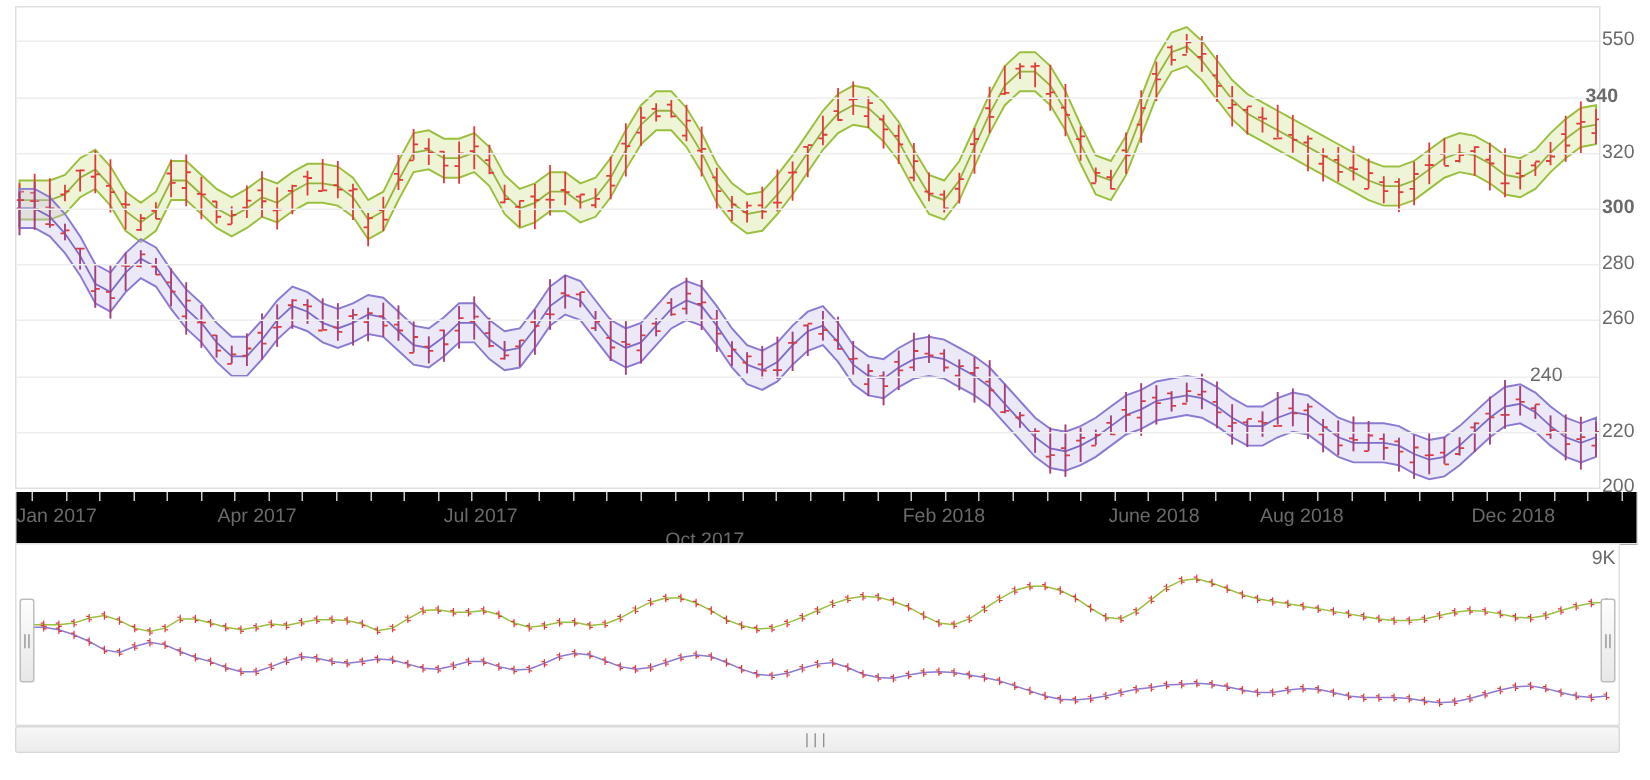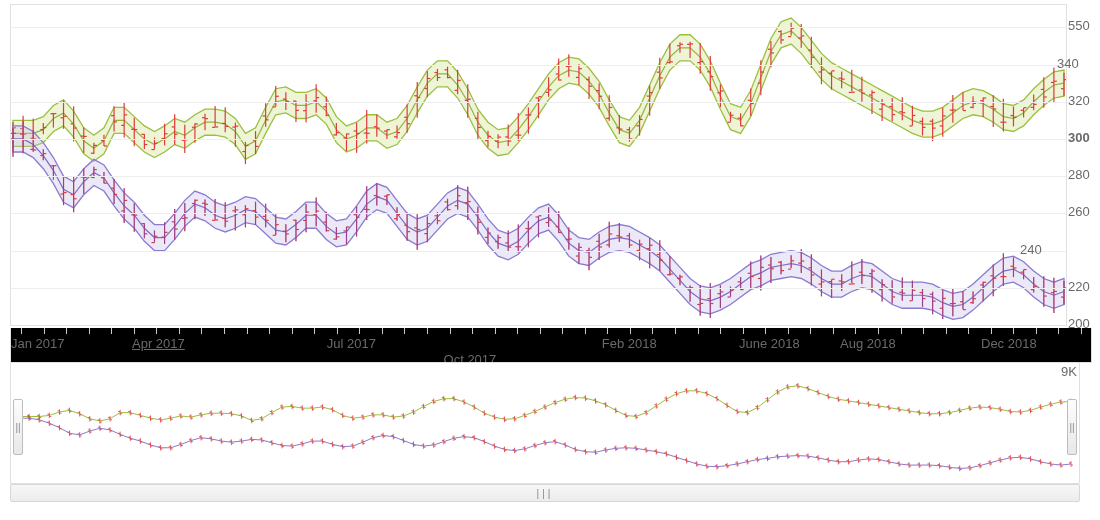--- a/index.html
+++ b/index.html
@@ -775,22 +775,22 @@
       <div class="hgrid" style="top: 171.163px;"></div>
       <div class="hgrid" style="top: 133.953px;"></div>
       <div class="hgrid" style="top: 96.7442px;"></div>
       <div class="hgrid" style="top: 59.5349px;"></div>
       <div class="hgrid" style="top: 22.3256px;"></div>
     </div>
 <div id="yaxis-host"></div>
 
 <div id="xaxis">
       <div class="xtick" style="left: 0px;">Jan 2017</div>
-      <div class="xtick" style="left: 121px; text-decoration: underline;">Apr 2017</div>
-      <div class="xtick" style="left: 284.85px; margin-left: 31px;">Jul 2017</div>
+      <div class="xtick" style="left: 134px;">Apr 2017</div>
+      <div class="xtick" style="left: 284.85px;">Jul 2017</div>
       <div class="xtick" style="left: 432.55px; margin-top: 16px;">Oct 2017</div>
       <div class="xtick" style="left: 590.8px;">Feb 2018</div>
       <div class="xtick" style="left: 727.95px;">June 2018</div>
       <div class="xtick" style="left: 829px;">Aug 2018</div>
       <div class="xtick" style="left: 970px;">Dec 2018</div>
       <div class="xminor" style="left: 10px;"></div>
       <div class="xminor" style="left: 32.5532px;"></div>
       <div class="xminor" style="left: 55.1064px;"></div>
       <div class="xminor" style="left: 77.6596px;"></div>
       <div class="xminor" style="left: 100.213px;"></div>
@@ -1481,15 +1481,15 @@
 
 <div id="hbar">|||</div>
 
 <div class="ytick" style="top: 316px; left: 1068px;">200</div>
     <div class="ytick" style="top: 278.791px; left: 1068px;">220</div>
     <div class="ytick" style="top: 241.581px; left: 1020px;">240</div>
     <div class="ytick" style="top: 204.372px; left: 1068px;">260</div>
     <div class="ytick" style="top: 167.163px; left: 1068px;">280</div>
     <div class="ytick" style="top: 129.953px; left: 1068px; font-weight: bold;">300</div>
     <div class="ytick" style="top: 92.7442px; left: 1068px;">320</div>
-    <div class="ytick" style="top: 55.5349px; left: 1057px;">340</div>
+    <div class="ytick" style="top: 55.5349px; left: 1057px; font-weight: bold;">340</div>
     <div class="ytick" style="top: 18.3256px; left: 1068px;">550</div>
   </div>
 
 </body></html>

